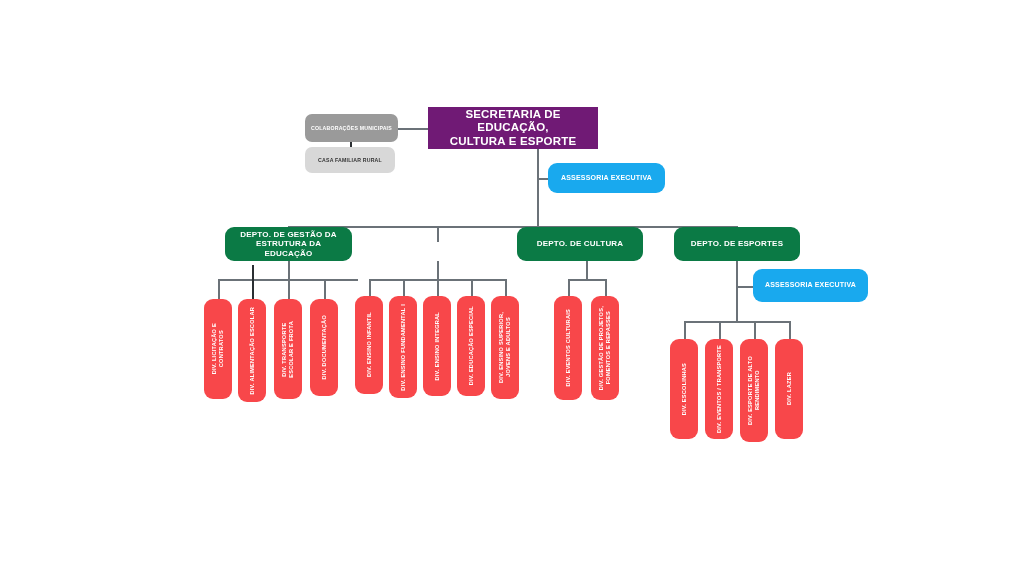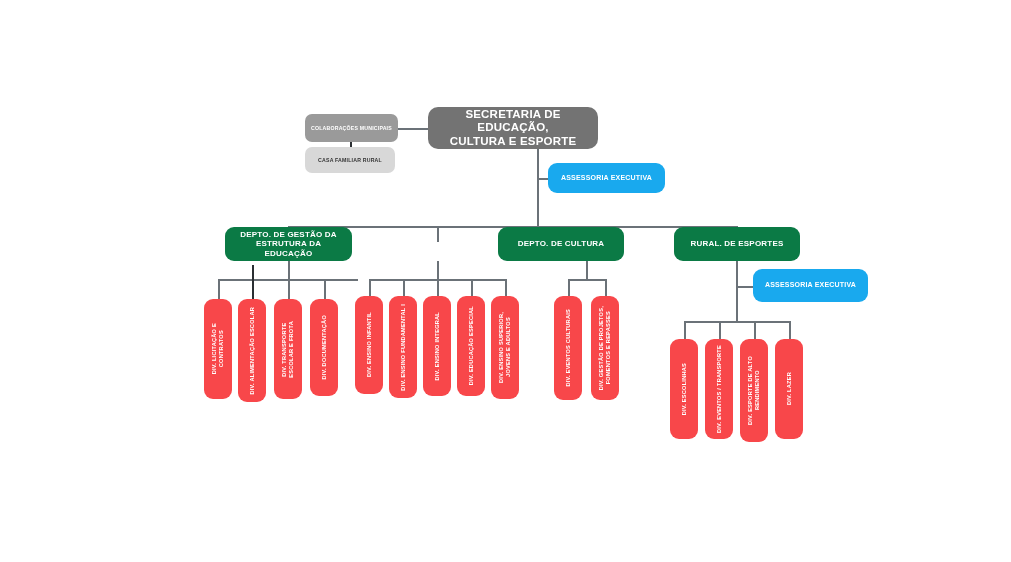--- a/index.html
+++ b/index.html
@@ -33,23 +33,23 @@
     justify-content: center;
     text-align: center;
     color: #ffffff;
     font-weight: bold;
     letter-spacing: 0.2px;
     line-height: 1.18;
     border-radius: 8px;
   }
 
   .node.root {
-    background: #737373;
+    background: #701a75;
     font-size: 11.5px;
-    border-radius: 10px;
+    border-radius: 0;
     padding: 4px 8px;
   }
   .node.dept {
     background: #0b7a45;
     font-size: 8px;
     border-radius: 9px;
     padding: 3px 6px;
   }
   .node.advisor {
     background: #19a9ee;
@@ -148,25 +148,25 @@
   </div>
 
   <div class="node advisor" style="left:753px; top:269px; width:115px; height:33px;">
     <span>ASSESSORIA EXECUTIVA</span>
   </div>
 
   <div class="node dept" style="left:225px; top:227px; width:127px; height:34px; white-space:pre-line;">
     <span>DEPTO. DE GESTÃO DA
 ESTRUTURA DA EDUCAÇÃO</span>
   </div>
-  <div class="node dept" style="left:498px; top:227px; width:126px; height:34px; white-space:pre-line;">
+  <div class="node dept" style="left:517px; top:227px; width:126px; height:34px; white-space:pre-line;">
     <span>DEPTO. DE CULTURA</span>
   </div>
   <div class="node dept" style="left:674px; top:227px; width:126px; height:34px; white-space:pre-line;">
-    <span>RURAL. DE ESPORTES</span>
+    <span>DEPTO. DE ESPORTES</span>
   </div>
 
   <div class="node division" style="left:204px; top:299px; width:28px; height:100px;">
     <span class="vlabel">DIV. LICITAÇÃO E
 CONTRATOS</span>
   </div>
   <div class="node division" style="left:238px; top:299px; width:28px; height:103px;">
     <span class="vlabel">DIV. ALIMENTAÇÃO ESCOLAR</span>
   </div>
   <div class="node division" style="left:274px; top:299px; width:28px; height:100px;">

